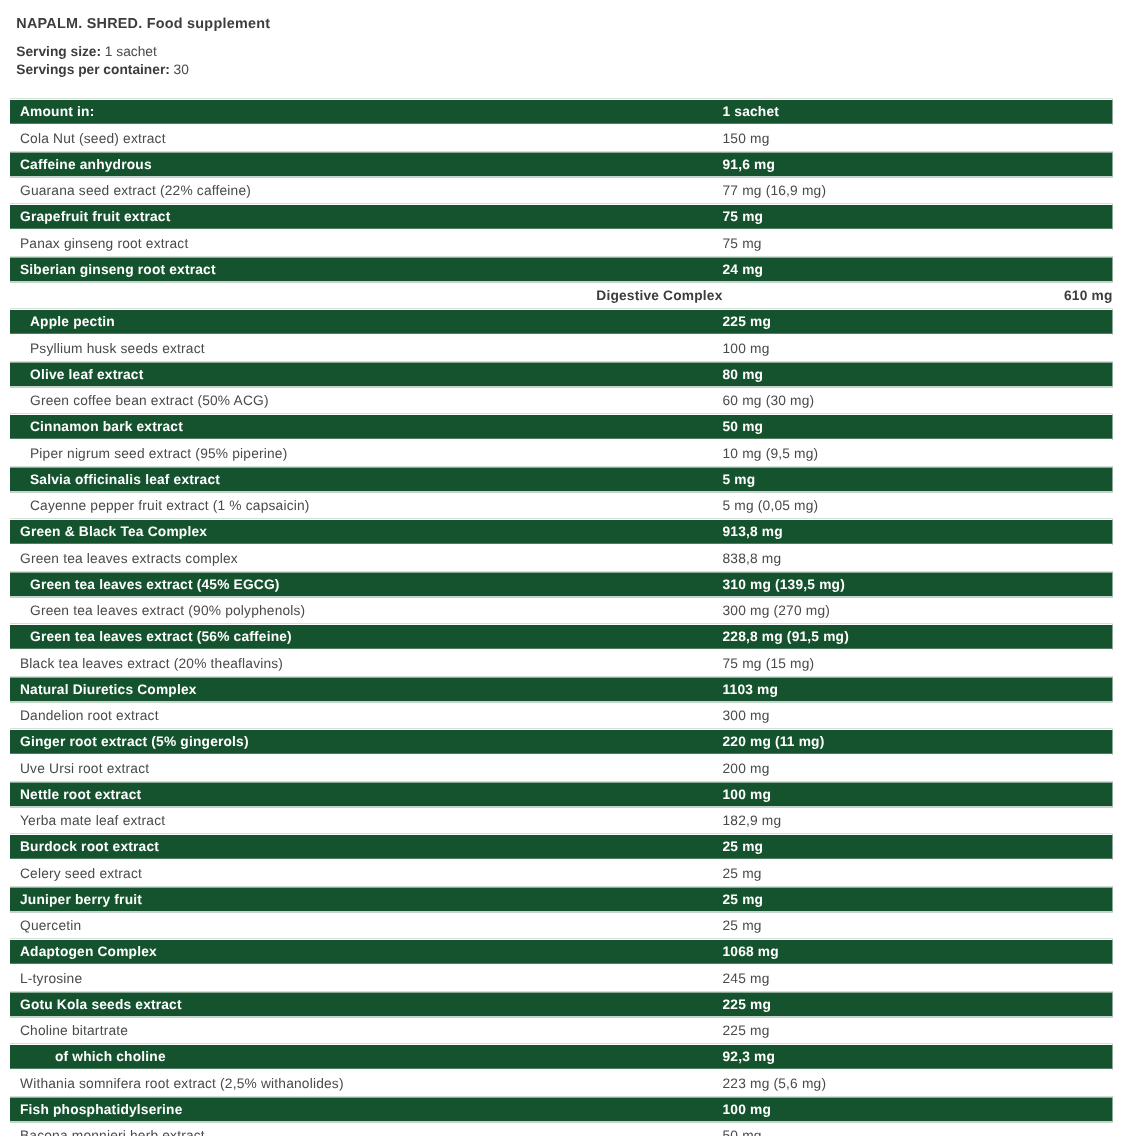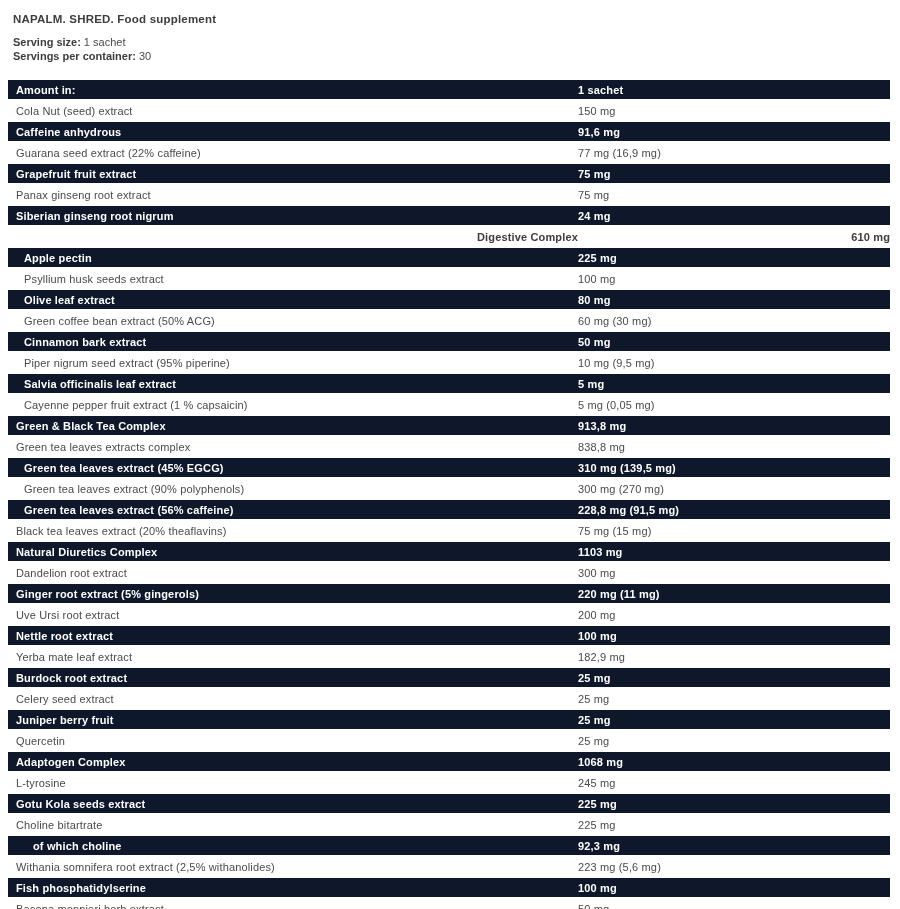--- a/index.html
+++ b/index.html
@@ -38,37 +38,37 @@
   .row {
     display: flex;
     align-items: center;
     height: 21px;
     box-sizing: border-box;
     font-size: 11px;
     letter-spacing: 0.15px;
     color: #4a4a4a;
   }
   .row.dark {
-    background: #0f172a;
+    background: #14532d;
     color: #ffffff;
     font-weight: 600;
     border-top: 1px solid #ffffff;
     border-bottom: 1px solid #ffffff;
   }
   .row.bold { font-weight: 700; }
   .row.bold.light { color: #3d3d3d; text-align: right; }
   .cell.name {
     box-sizing: border-box;
     width: 570px;
     padding-left: 8px;
     white-space: nowrap;
     overflow: hidden;
   }
   .row.indent-1 .cell.name { padding-left: 16px; }
-  .row.indent-2 .cell.name { padding-left: 25px; }
+  .row.indent-2 .cell.name { padding-left: 36px; }
   .cell.amount {
     flex: 1;
     white-space: nowrap;
   }
 </style>
 </head>
 <body>
 
 <div class="page">
 
@@ -103,21 +103,21 @@
         </div>
         <div class="row dark indent-0">
           <div class="cell name">Grapefruit fruit extract</div>
           <div class="cell amount">75 mg</div>
         </div>
         <div class="row light indent-0">
           <div class="cell name">Panax ginseng root extract</div>
           <div class="cell amount">75 mg</div>
         </div>
         <div class="row dark indent-0">
-          <div class="cell name">Siberian ginseng root nigrum</div>
+          <div class="cell name">Siberian ginseng root extract</div>
           <div class="cell amount">24 mg</div>
         </div>
         <div class="row light bold indent-0">
           <div class="cell name">Digestive Complex</div>
           <div class="cell amount">610 mg</div>
         </div>
         <div class="row dark indent-1">
           <div class="cell name">Apple pectin</div>
           <div class="cell amount">225 mg</div>
         </div>

